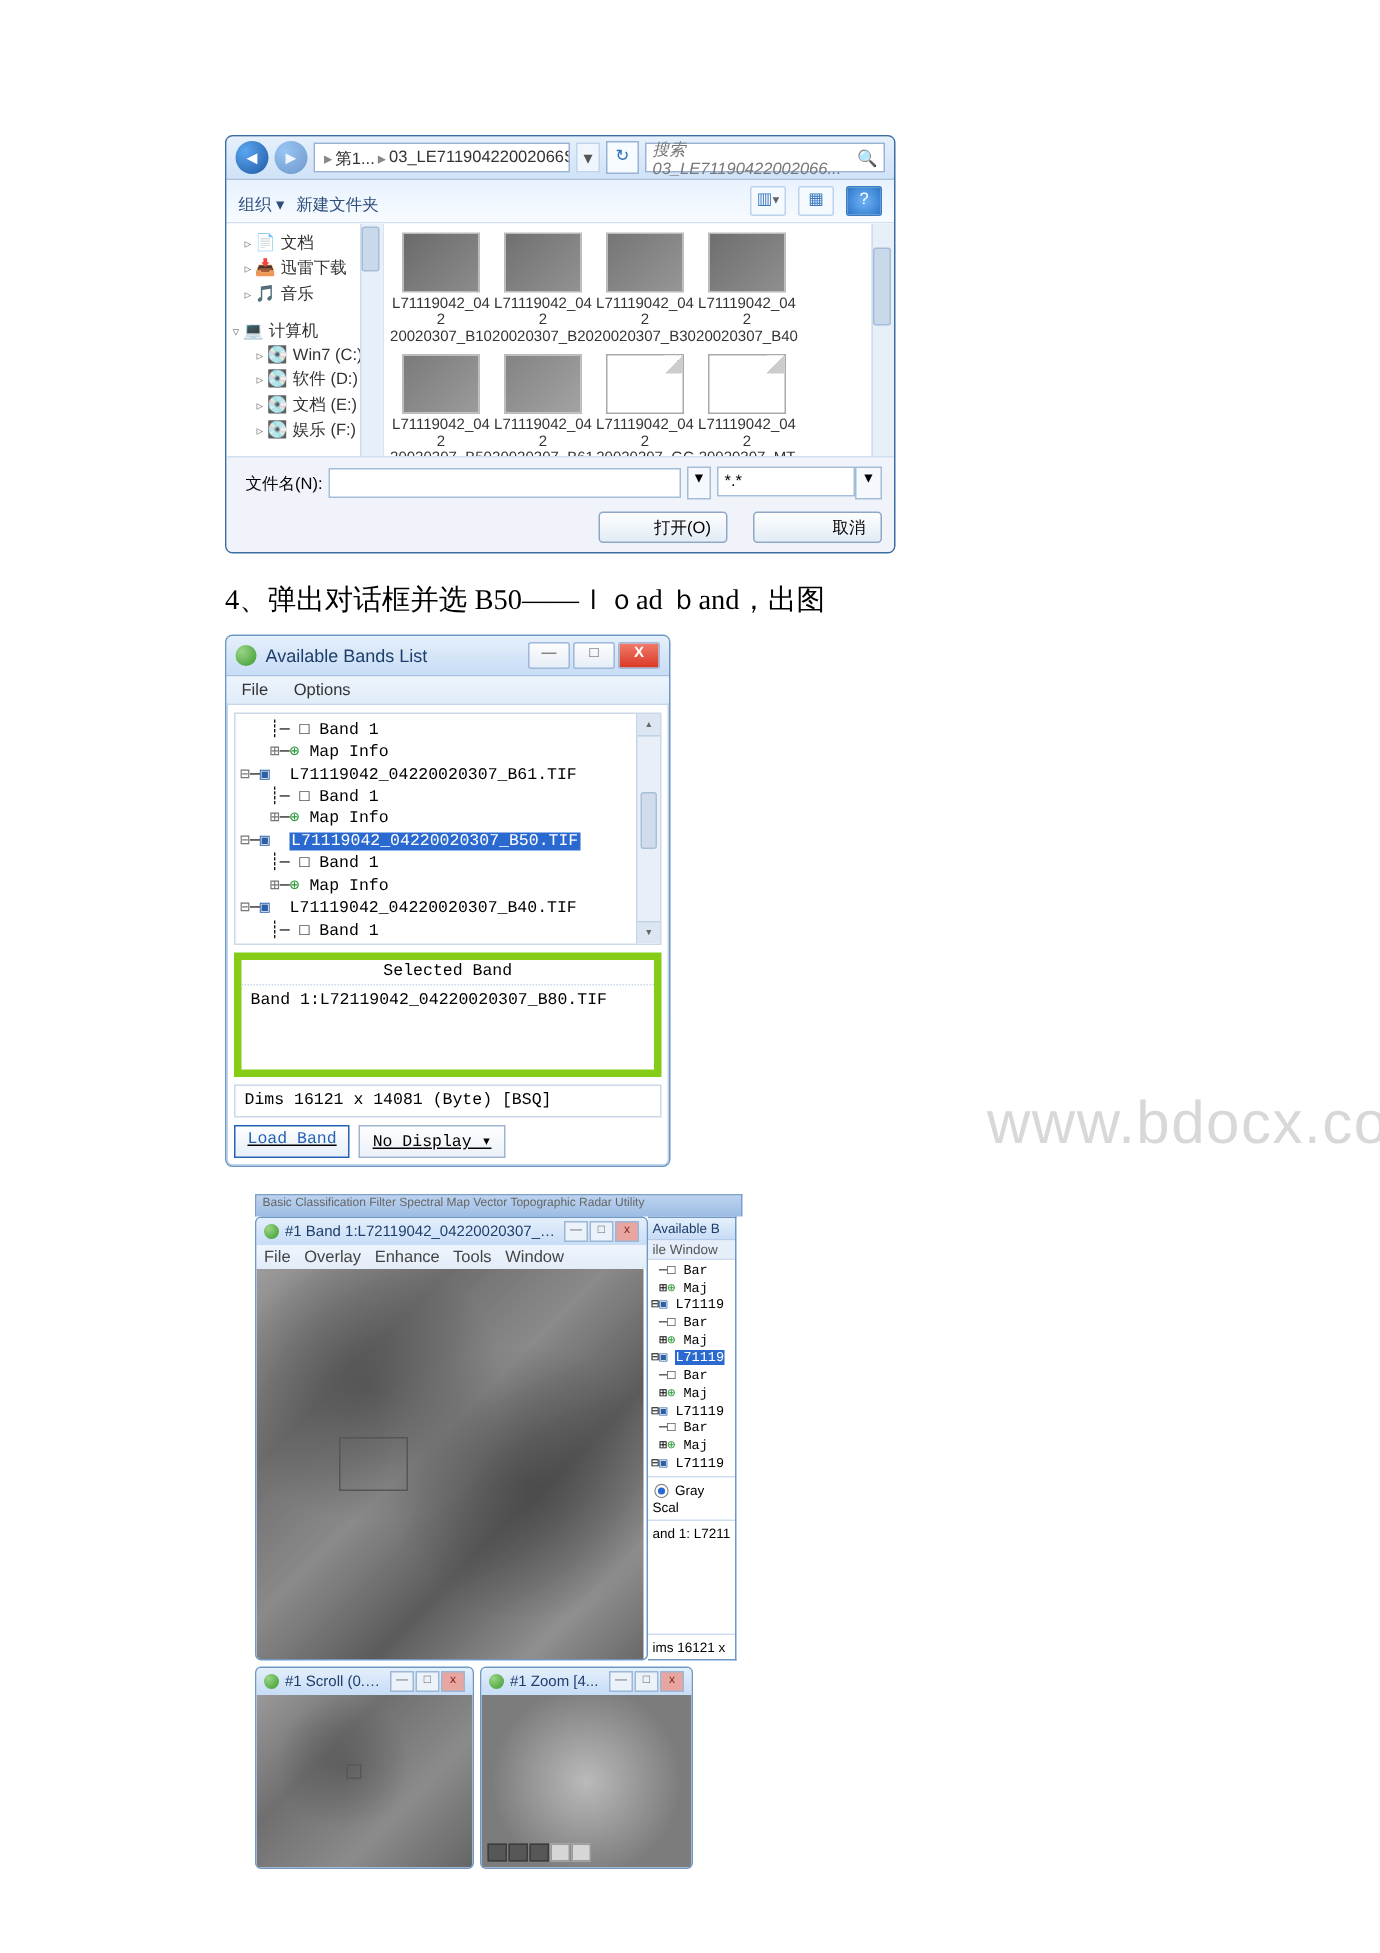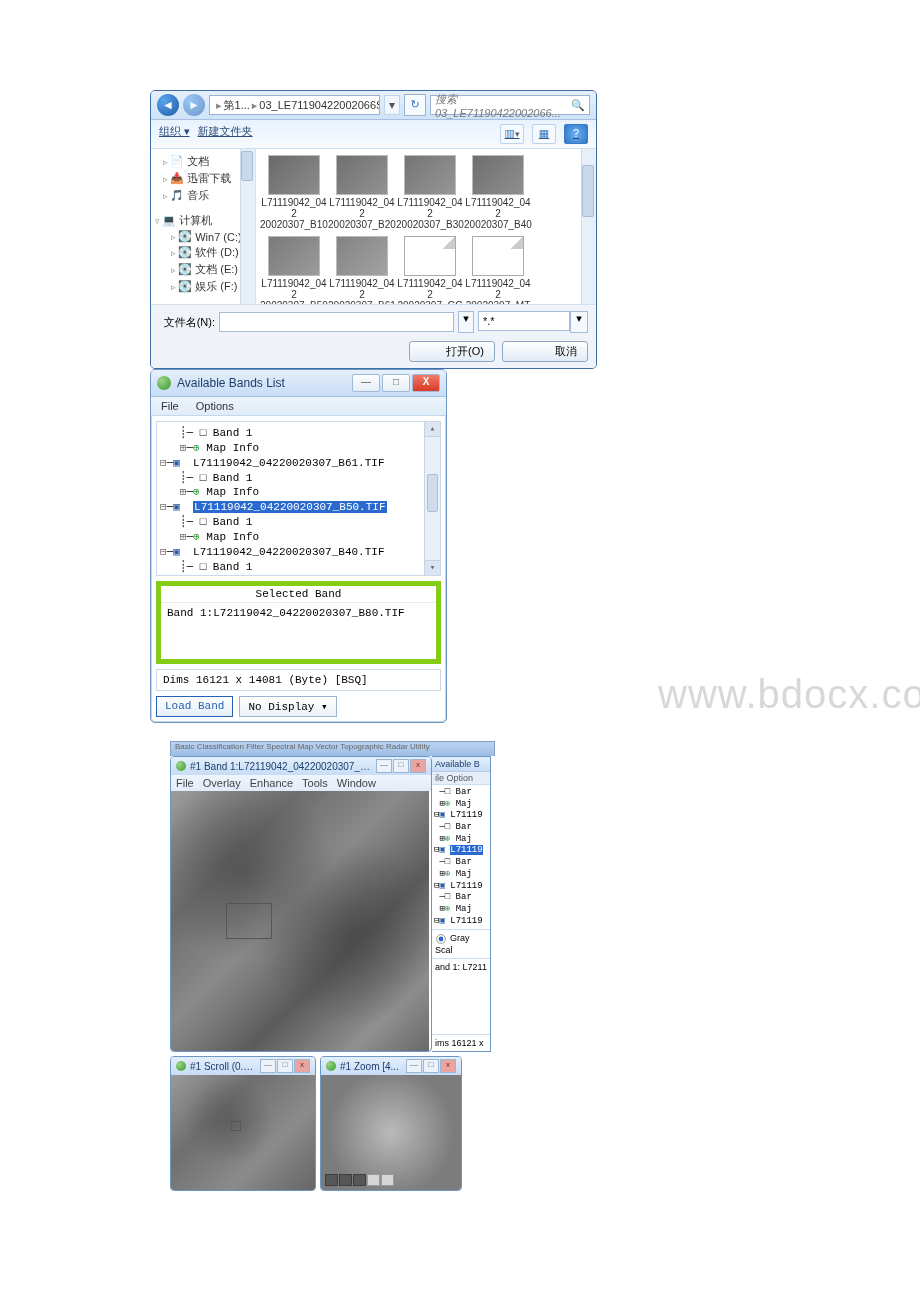--- a/index.html
+++ b/index.html
@@ -56,23 +56,23 @@
     .breadcrumb .sep{color:#888;margin:0 2px;}
     .bc-dd {width:14px;text-align:center;color:#555;border:1px solid #c0d4ec;background:#f0f6fd;height:18px;line-height:18px;}
     .refresh {width:20px;height:20px;border:1px solid #99b3d4;background:#f6fbff;color:#2b6fb8;text-align:center;line-height:18px;font-size:11px;}
     .searchbox {
       width:150px;background:#fff;border:1px solid #99b3d4;height:18px;
       display:flex;align-items:center;font-size:11px;color:#777;font-style:italic;
       padding:0 4px;gap:2px;
     }
     .searchbox .mag{color:#3a7fc6;font-style:normal;}
     .toolbar {
-      display:flex;align-items:flex-start;gap:8px;
+      display:flex;align-items:flex-end;gap:8px;
       background:linear-gradient(#e8f2fd,#f7fbff);
-      padding:4px 8px;border-bottom:1px solid #cfdff0;font-size:11px;color:#2d4d7b;text-decoration:underline;
+      padding:4px 8px;border-bottom:1px solid #cfdff0;font-size:11px;color:#2d4d7b;
     }
     .toolbar .sp{flex:1;}
     .tb-icon{width:22px;height:18px;border:1px solid #bcd2ec;background:#f5faff;color:#3a78be;text-align:center;line-height:16px;border-radius:2px;}
     .tb-dd{font-size:9px;color:#666;}
     .dlg-body{display:flex;height:155px;}
     .sidebar{
       width:100px;border-right:1px solid #d5e3f2;background:#fff;
       font-size:11px;overflow:hidden;position:relative;padding:4px 2px;
     }
     .sidebar .sb{display:flex;align-items:center;gap:3px;padding:1px 2px;color:#333;white-space:nowrap;}
@@ -106,21 +106,21 @@
       background:#f0f4fa;border-top:1px solid #d2dfef;padding:6px 8px;
       display:grid;grid-template-columns:56px 1fr 16px 110px;gap:4px;align-items:center;font-size:11px;
     }
     .inptxt{height:18px;border:1px solid #a3bcd8;background:#fff;padding:0 4px;font-size:11px;}
     .dd-small{border:1px solid #a3bcd8;background:#f5f8fc;height:20px;font-size:11px;text-align:center;}
     .btnrow{grid-column:1/-1;text-align:right;padding-top:4px;}
     .winbtn{
       display:inline-block;min-width:64px;padding:2px 10px;
       border:1px solid #8fa7c5;border-radius:3px;
       background:linear-gradient(#fefefe,#e2ecf7);
-      font-size:11px;margin-left:4px;
+      font-size:11px;margin-left:14px;
     }
     
     .step-text{font-family:"SimSun","宋体",serif;font-size:19px;margin:18px 0 10px 0;color:#000;}
     
     .abl {
       width:295px;border:1px solid #6d98c6;border-radius:5px;overflow:hidden;background:#fff;
       box-shadow:0 0 0 1px #c2d5ea inset;
     }
     .abl-title{
       background:linear-gradient(#e5f0fb,#c7dcf6);padding:4px 6px;display:flex;align-items:center;gap:6px;border-bottom:1px solid #a5c1df;
@@ -147,21 +147,21 @@
     .abl-tree .sb .up{top:0;border-bottom:1px solid #c0d2e6;}
     .abl-tree .sb .dn{bottom:0;border-top:1px solid #c0d2e6;}
     .abl-tree .sb .th{position:absolute;left:2px;right:2px;top:52px;height:36px;background:#d0dceb;border:1px solid #a9c0da;border-radius:2px;}
     .abl-radio{margin:0 5px;border:1px solid #cbd8e7;padding:4px 6px;font-size:11px;display:flex;gap:14px;align-items:center;}
     .rdot{width:10px;height:10px;border:1px solid #888;border-radius:50%;display:inline-block;vertical-align:middle;margin-right:3px;position:relative;}
     .rdot.on:after{content:"";position:absolute;inset:2px;border-radius:50%;background:#2a6ad0;}
     .abl-selected{margin:5px;border:5px solid #84cc16;padding:0;font-family:"Courier New",monospace;font-size:11px;}
     .abl-selected .hd{text-align:center;padding:2px;border-bottom:1px dotted #cbd8e7;}
     .abl-selected .bd{padding:4px 6px;height:48px;}
     .abl-dims{margin:4px 5px;border:1px solid #cbd8e7;padding:4px 6px;font-family:"Courier New",monospace;font-size:11px;}
-    .abl-bot{margin:5px;display:flex;gap:6px;}
+    .abl-bot{margin:5px;display:flex;gap:6px;text-decoration:underline;}
     .btn-load{border:1px solid #2561b4;background:linear-gradient(#fefefe,#e6eff9);padding:3px 8px;font-family:"Courier New",monospace;font-size:11px;color:#2561b4;}
     .btn-nodisp{border:1px solid #9db4d0;background:linear-gradient(#fefefe,#ebf1f9);padding:3px 8px;font-family:"Courier New",monospace;font-size:11px;}
     
     .wm-row{position:relative;}
     .wm{position:absolute;right:-180px;bottom:6px;color:#d8d8d8;font-size:40px;letter-spacing:1px;font-family:Arial,sans-serif;pointer-events:none;}
     
     .envi {
       width:325px;position:relative;padding-left:20px;
     }
     .envi-top-bar{
@@ -374,20 +374,21 @@
         <div class="inptxt" style="flex:1;line-height:18px;">*.*</div>
         <div class="dd-small" style="width:16px;">▾</div>
       </div>
       <div class="btnrow">
         <span class="winbtn">打开(O)</span>
         <span class="winbtn">取消</span>
       </div>
     </div>
   </div>
 
+  <div class="step-text">4、弹出对话框并选 B50——ｌｏad ｂand，出图</div>
 
   <div class="wm-row">
     <div class="abl">
       <div class="abl-title">
         <div class="globe"></div>
         <div class="ttxt">Available Bands List</div>
         <div class="wctrl">
           <div class="wc-min">—</div>
           <div class="wc-max">□</div>
           <div class="wc-cls">X</div>
@@ -450,21 +451,21 @@
           <span>Enhance</span>
           <span>Tools</span>
           <span>Window</span>
         </div>
         <div class="img-main">
           <div class="roi"></div>
         </div>
       </div>
       <div class="abl-side">
         <div class="hd">Available B</div>
-        <div class="mn">ile   Option</div>
+        <div class="mn">ile   Window</div>
         <div class="bd">
 <div class="tr2"> ─□ <span>Bar</span></div>
 <div class="tr2"> ⊞<span style="color:#2f9b3a">⊕</span> <span>Maj</span></div>
 <div class="tr2">⊟<span style="color:#2c5fa6">▣</span> <span>L71119</span></div>
 <div class="tr2"> ─□ <span>Bar</span></div>
 <div class="tr2"> ⊞<span style="color:#2f9b3a">⊕</span> <span>Maj</span></div>
 <div class="tr2">⊟<span style="color:#2c5fa6">▣</span> <span class="sel2">L71119</span></div>
 <div class="tr2"> ─□ <span>Bar</span></div>
 <div class="tr2"> ⊞<span style="color:#2f9b3a">⊕</span> <span>Maj</span></div>
 <div class="tr2">⊟<span style="color:#2c5fa6">▣</span> <span>L71119</span></div>

